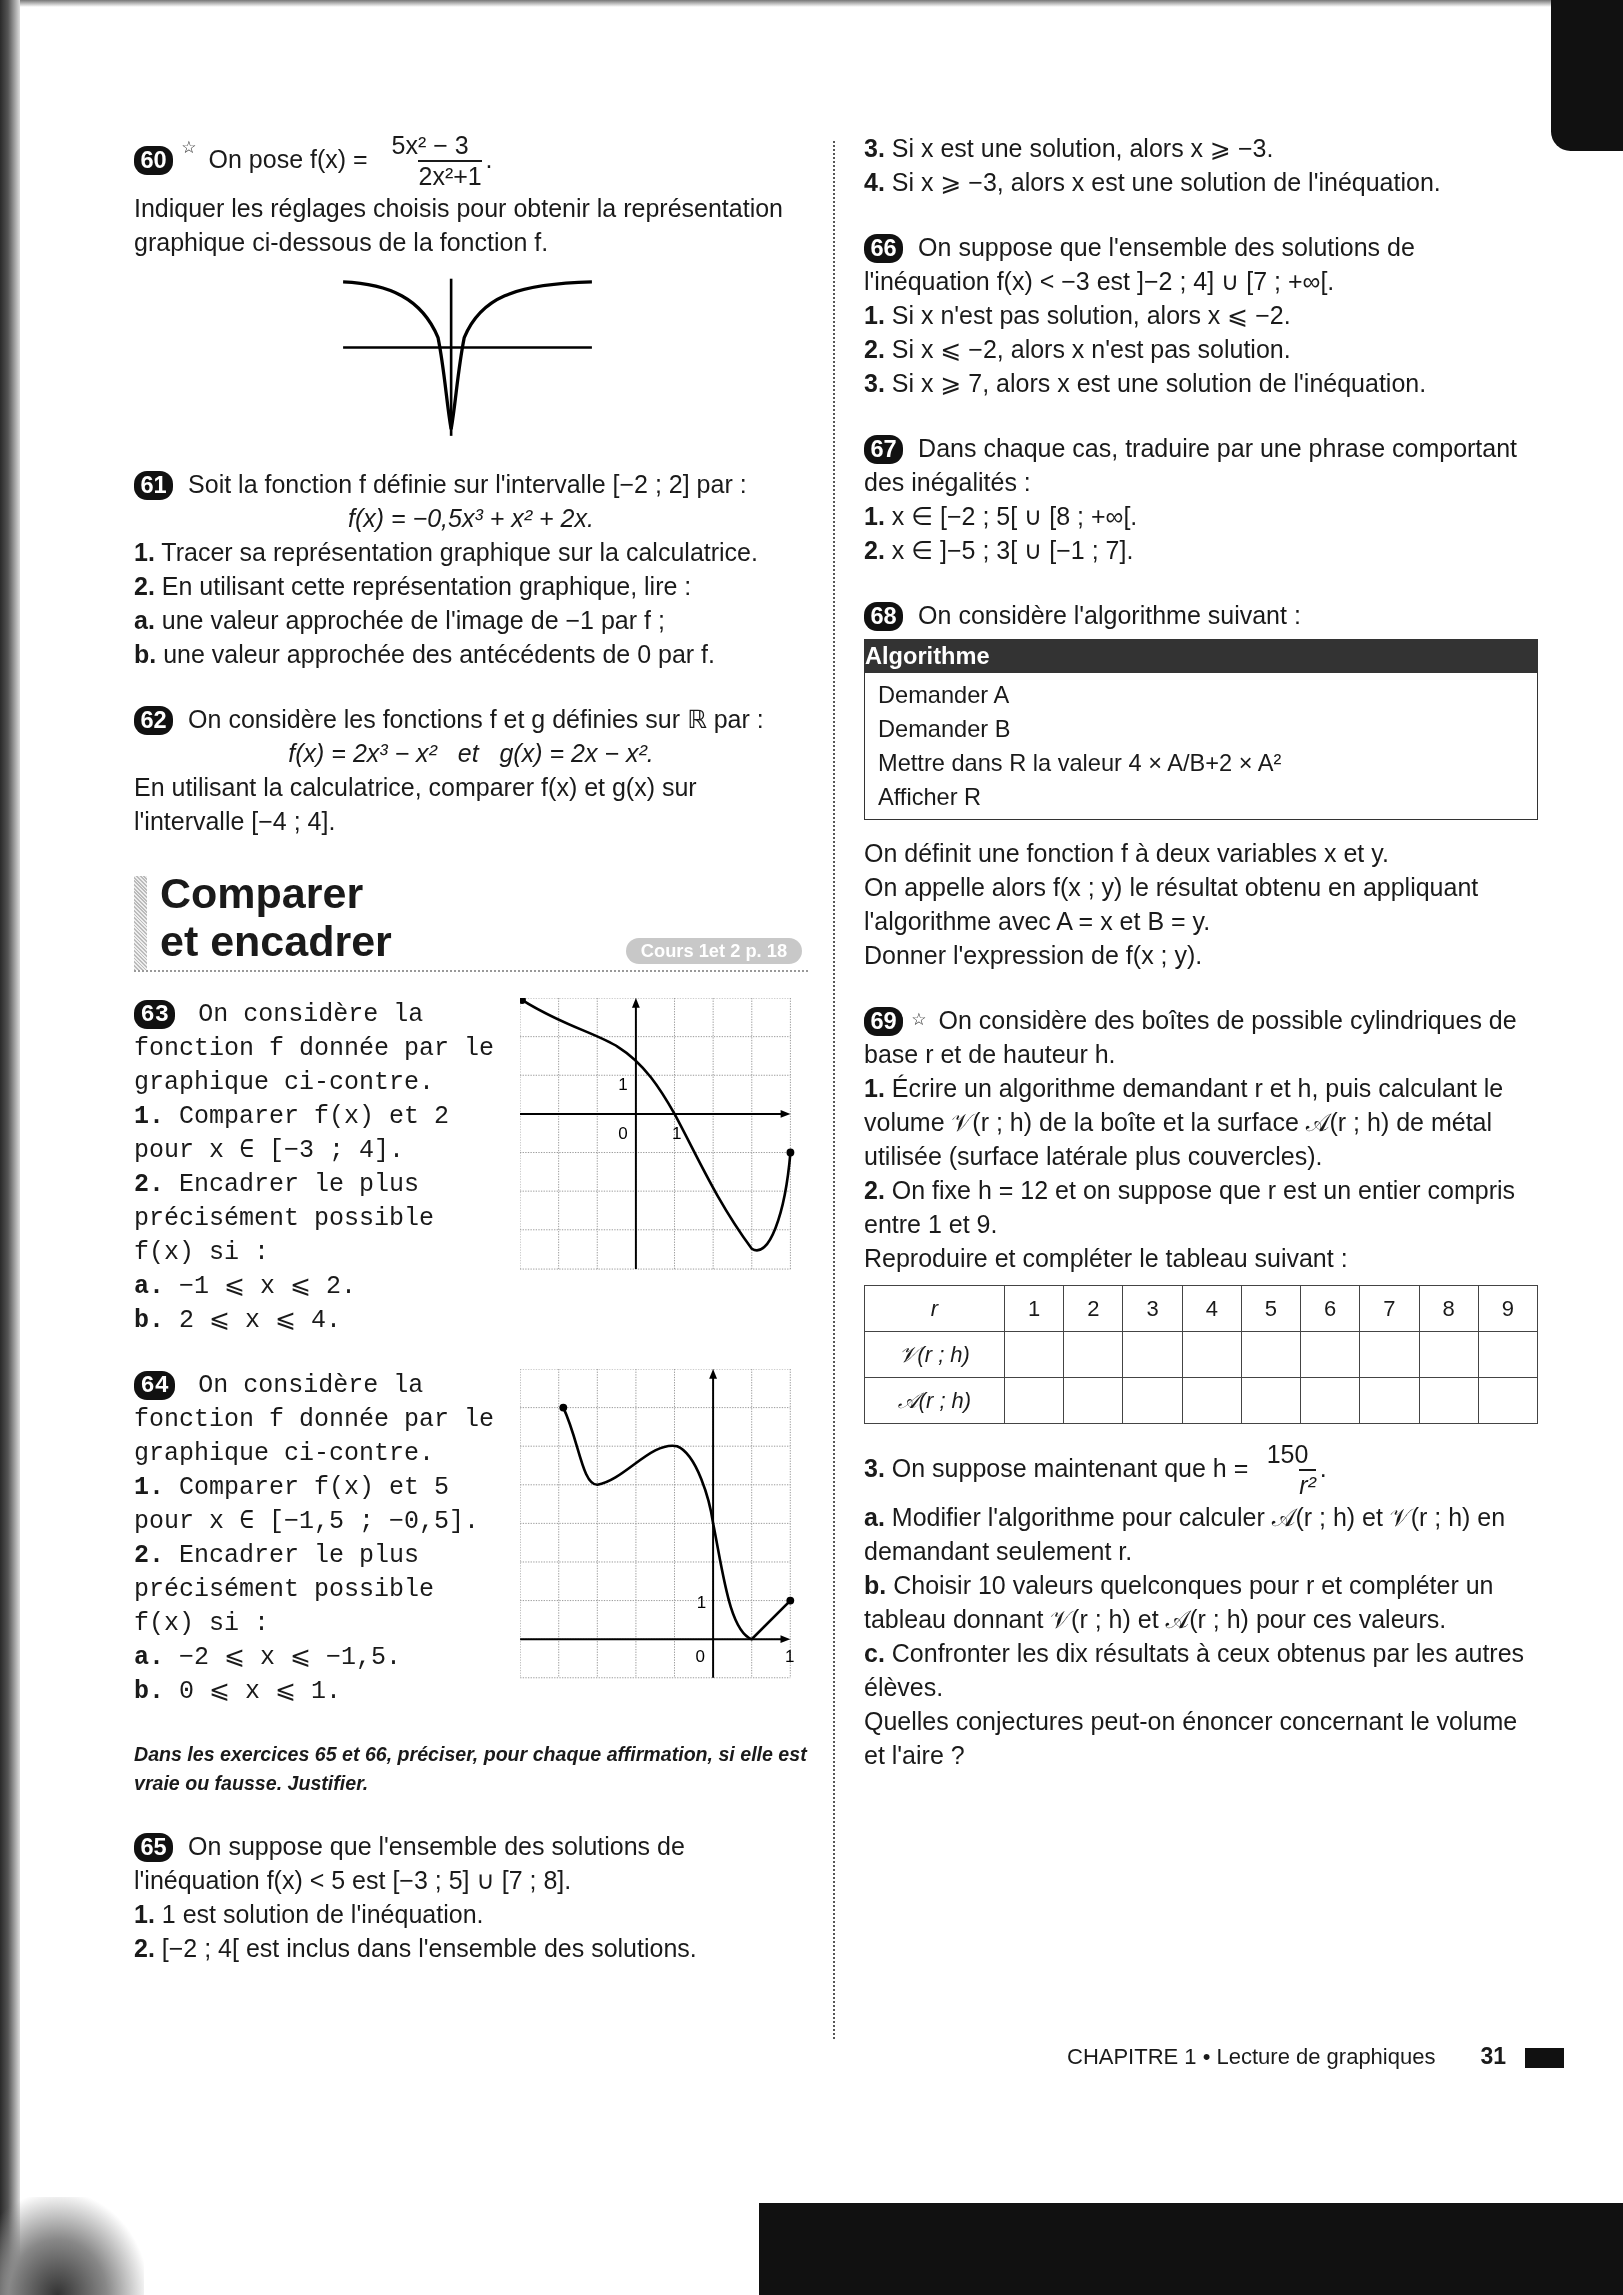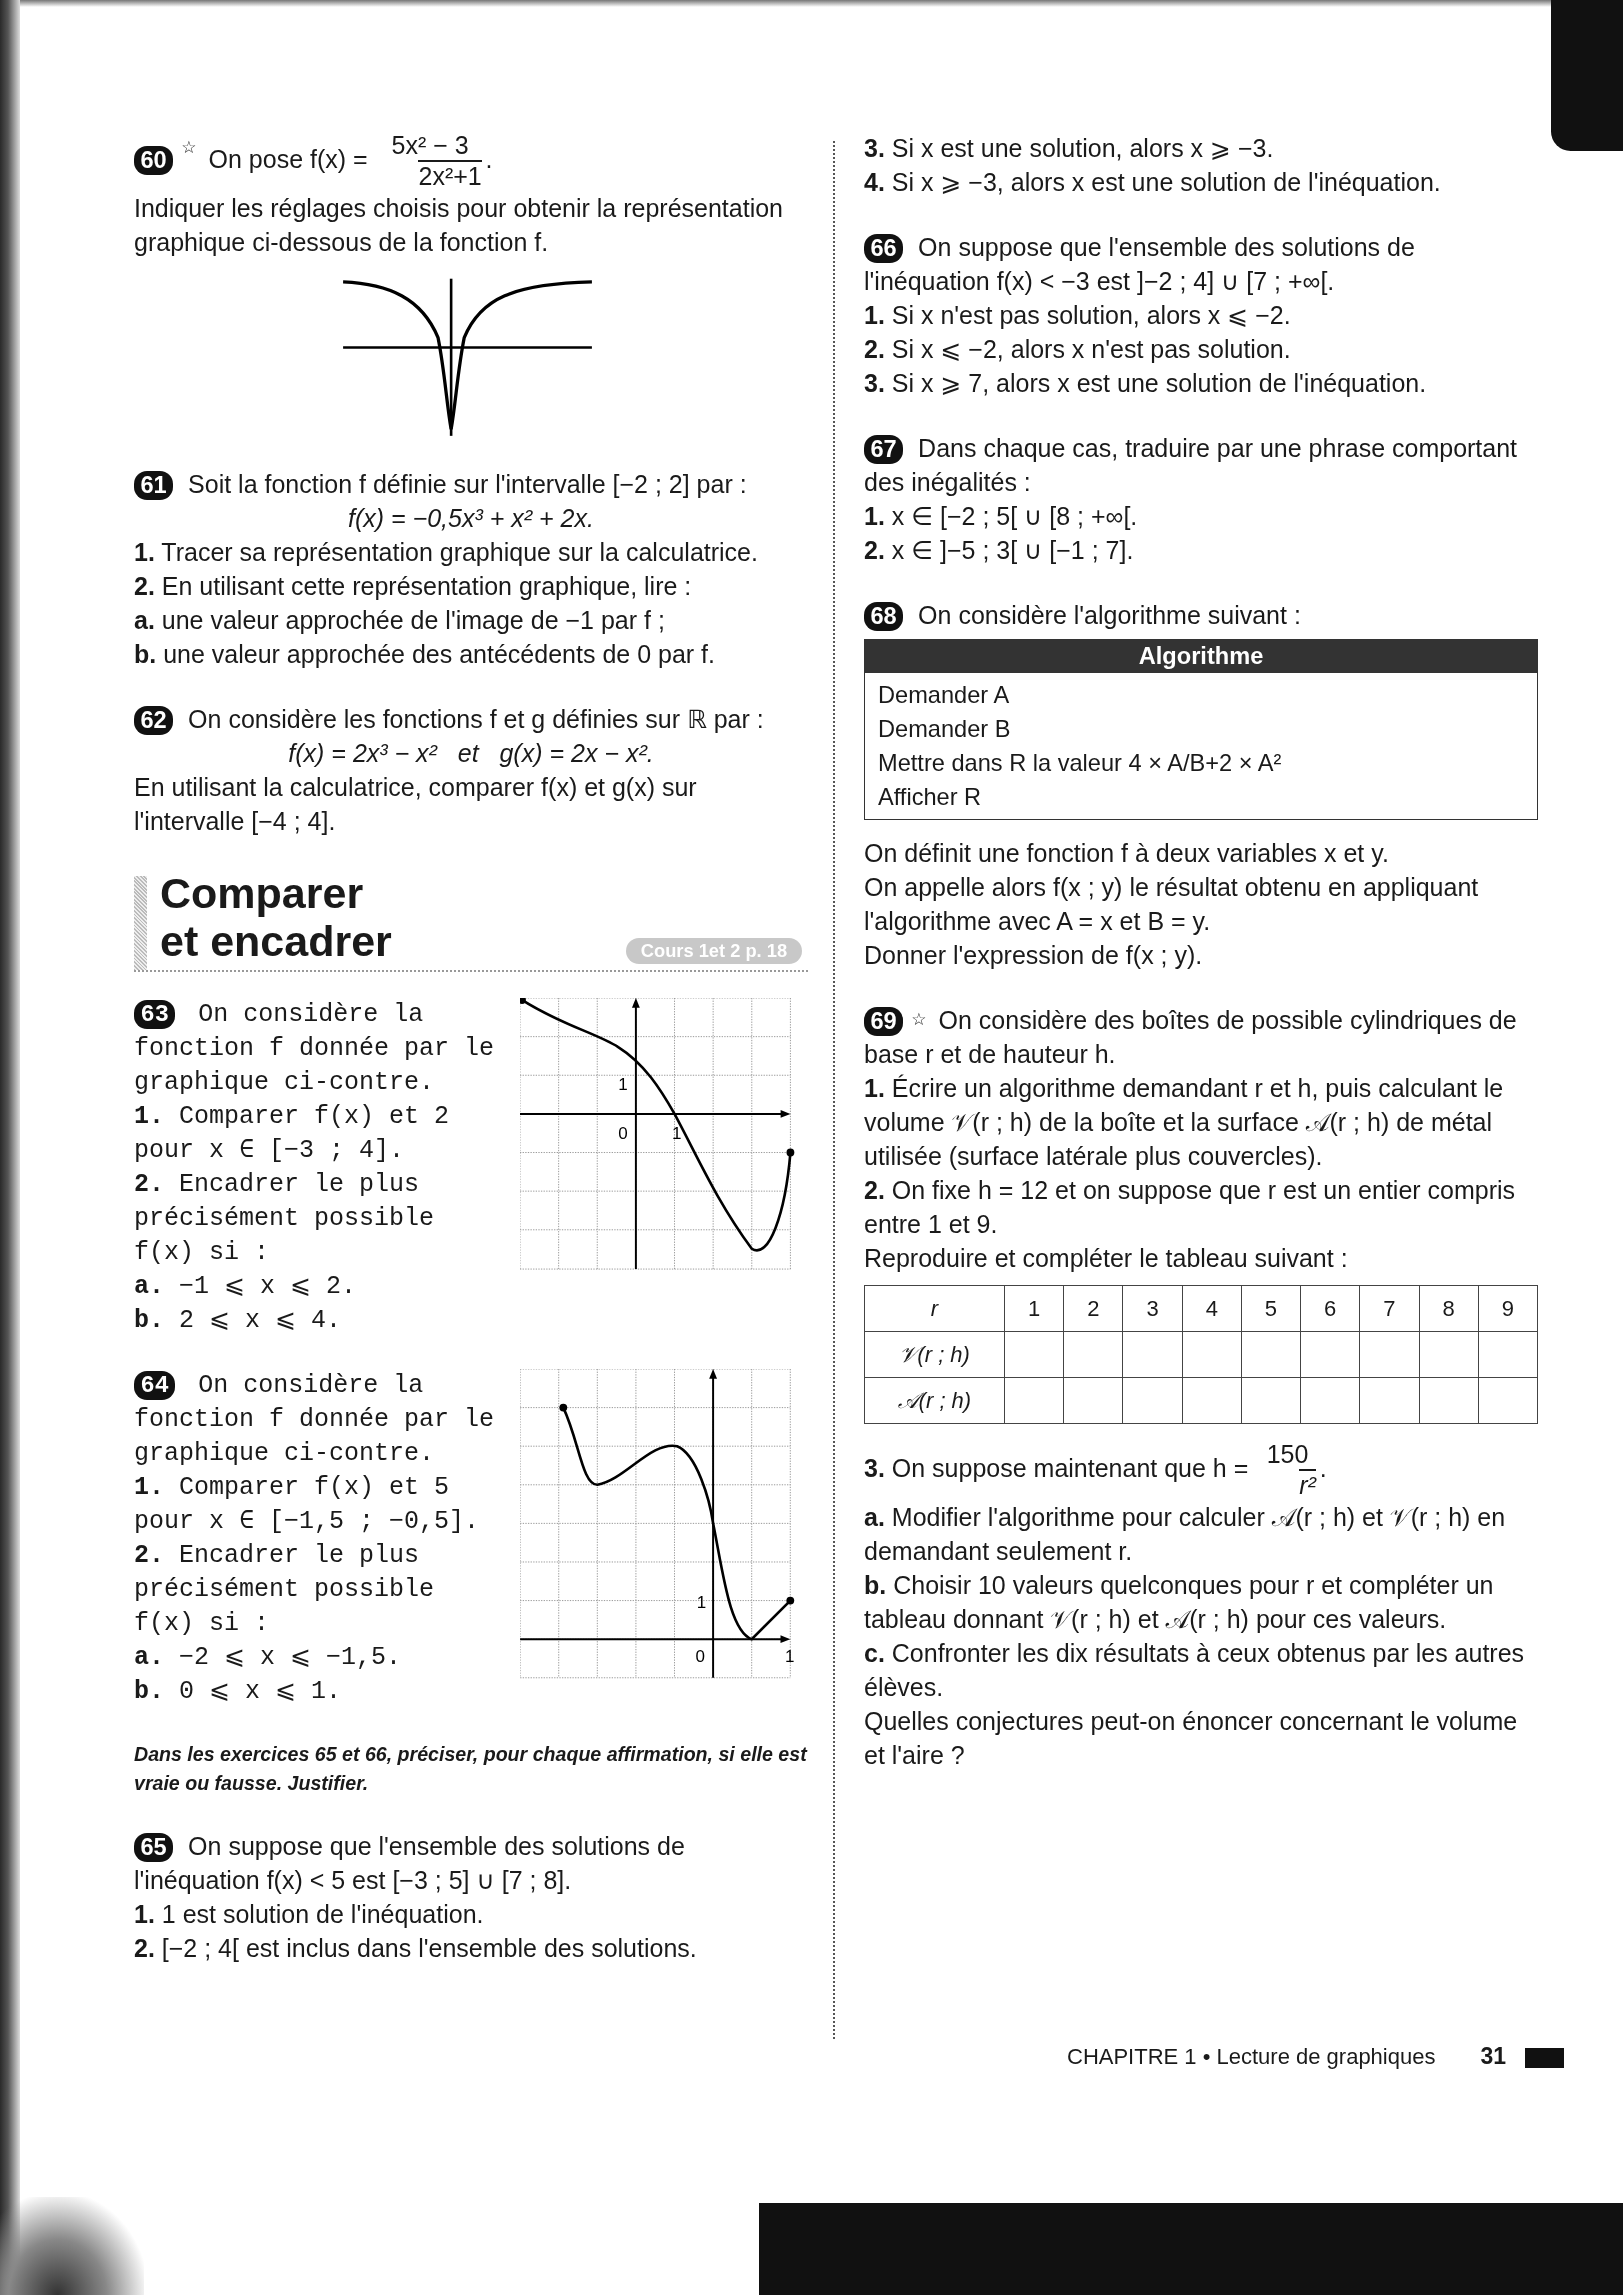--- a/index.html
+++ b/index.html
@@ -58,21 +58,21 @@
   }
   .pill {
     position: absolute; right: 6.5px; bottom: 6.5px; background: #c8c8c8; color: #fff;
     border-radius: 14.4px; font-size: 18.3px; line-height: 26px; padding: 0 14.4px; font-weight: bold;
   }
   .graph-row { display: flex; justify-content: space-between; }
   .graph-row .txt { width: 367px; font-family: Liberation Mono, monospace; }
   .graph { width: 288px; }
   .algo-box { border: 1.3px solid #333; margin: 6.5px 0 15.7px 0; }
   .algo-head {
-    background: #333; color: #fff; text-align: center; font-weight: bold;
+    background: #333; color: #fff; text-align: left; font-weight: bold;
     font-size: 23.6px; line-height: 33px;
   }
   .algo-body { padding: 5.2px 13px; font-size: 23.6px; line-height: 34px; }
   table.rtable { border-collapse: collapse; width: 100%; margin: 10.5px 0 15.7px 0; font-size: 22px; }
   table.rtable td { border: 1.3px solid #444; text-align: center; height: 43px; }
   table.rtable td.hdr { width: 137px; font-style: italic; }
   .note { font-size: 19.6px; font-style: italic; font-weight: bold; line-height: 29px; margin-bottom: 31px; }
   .footer {
     position: absolute; left: 1067px; top: 2043px; font-size: 22px; line-height: 26px;
   }

